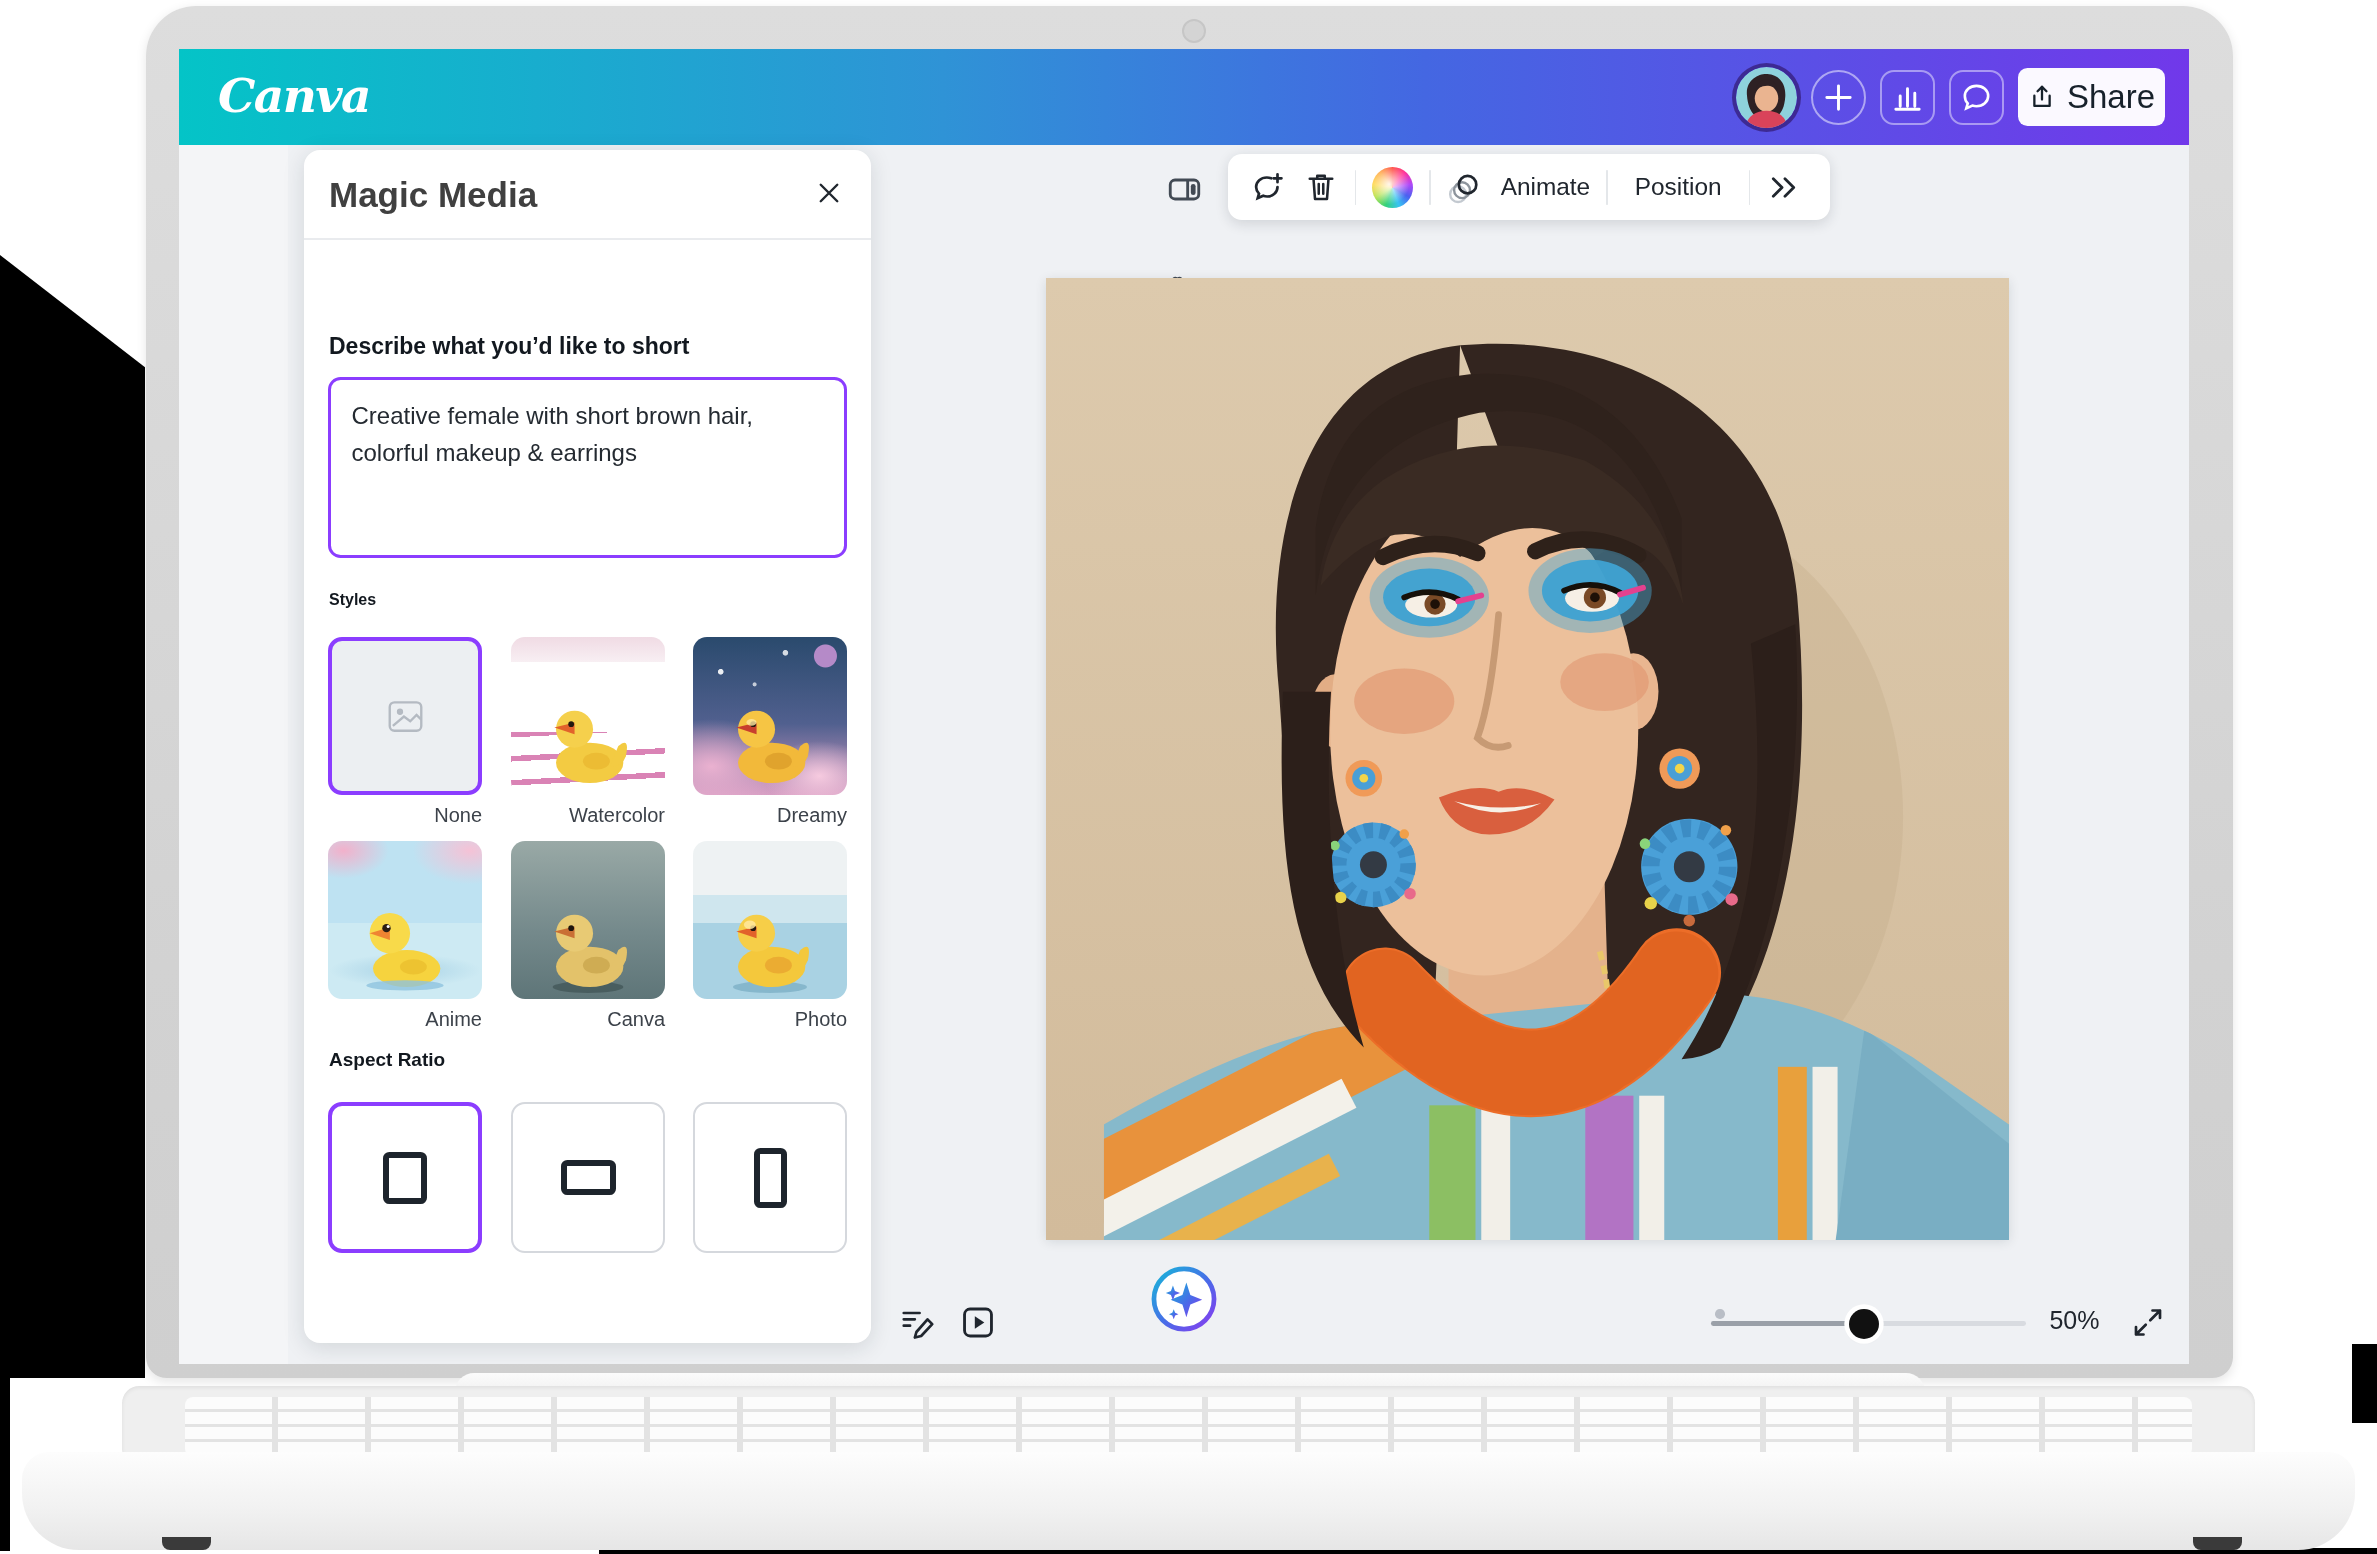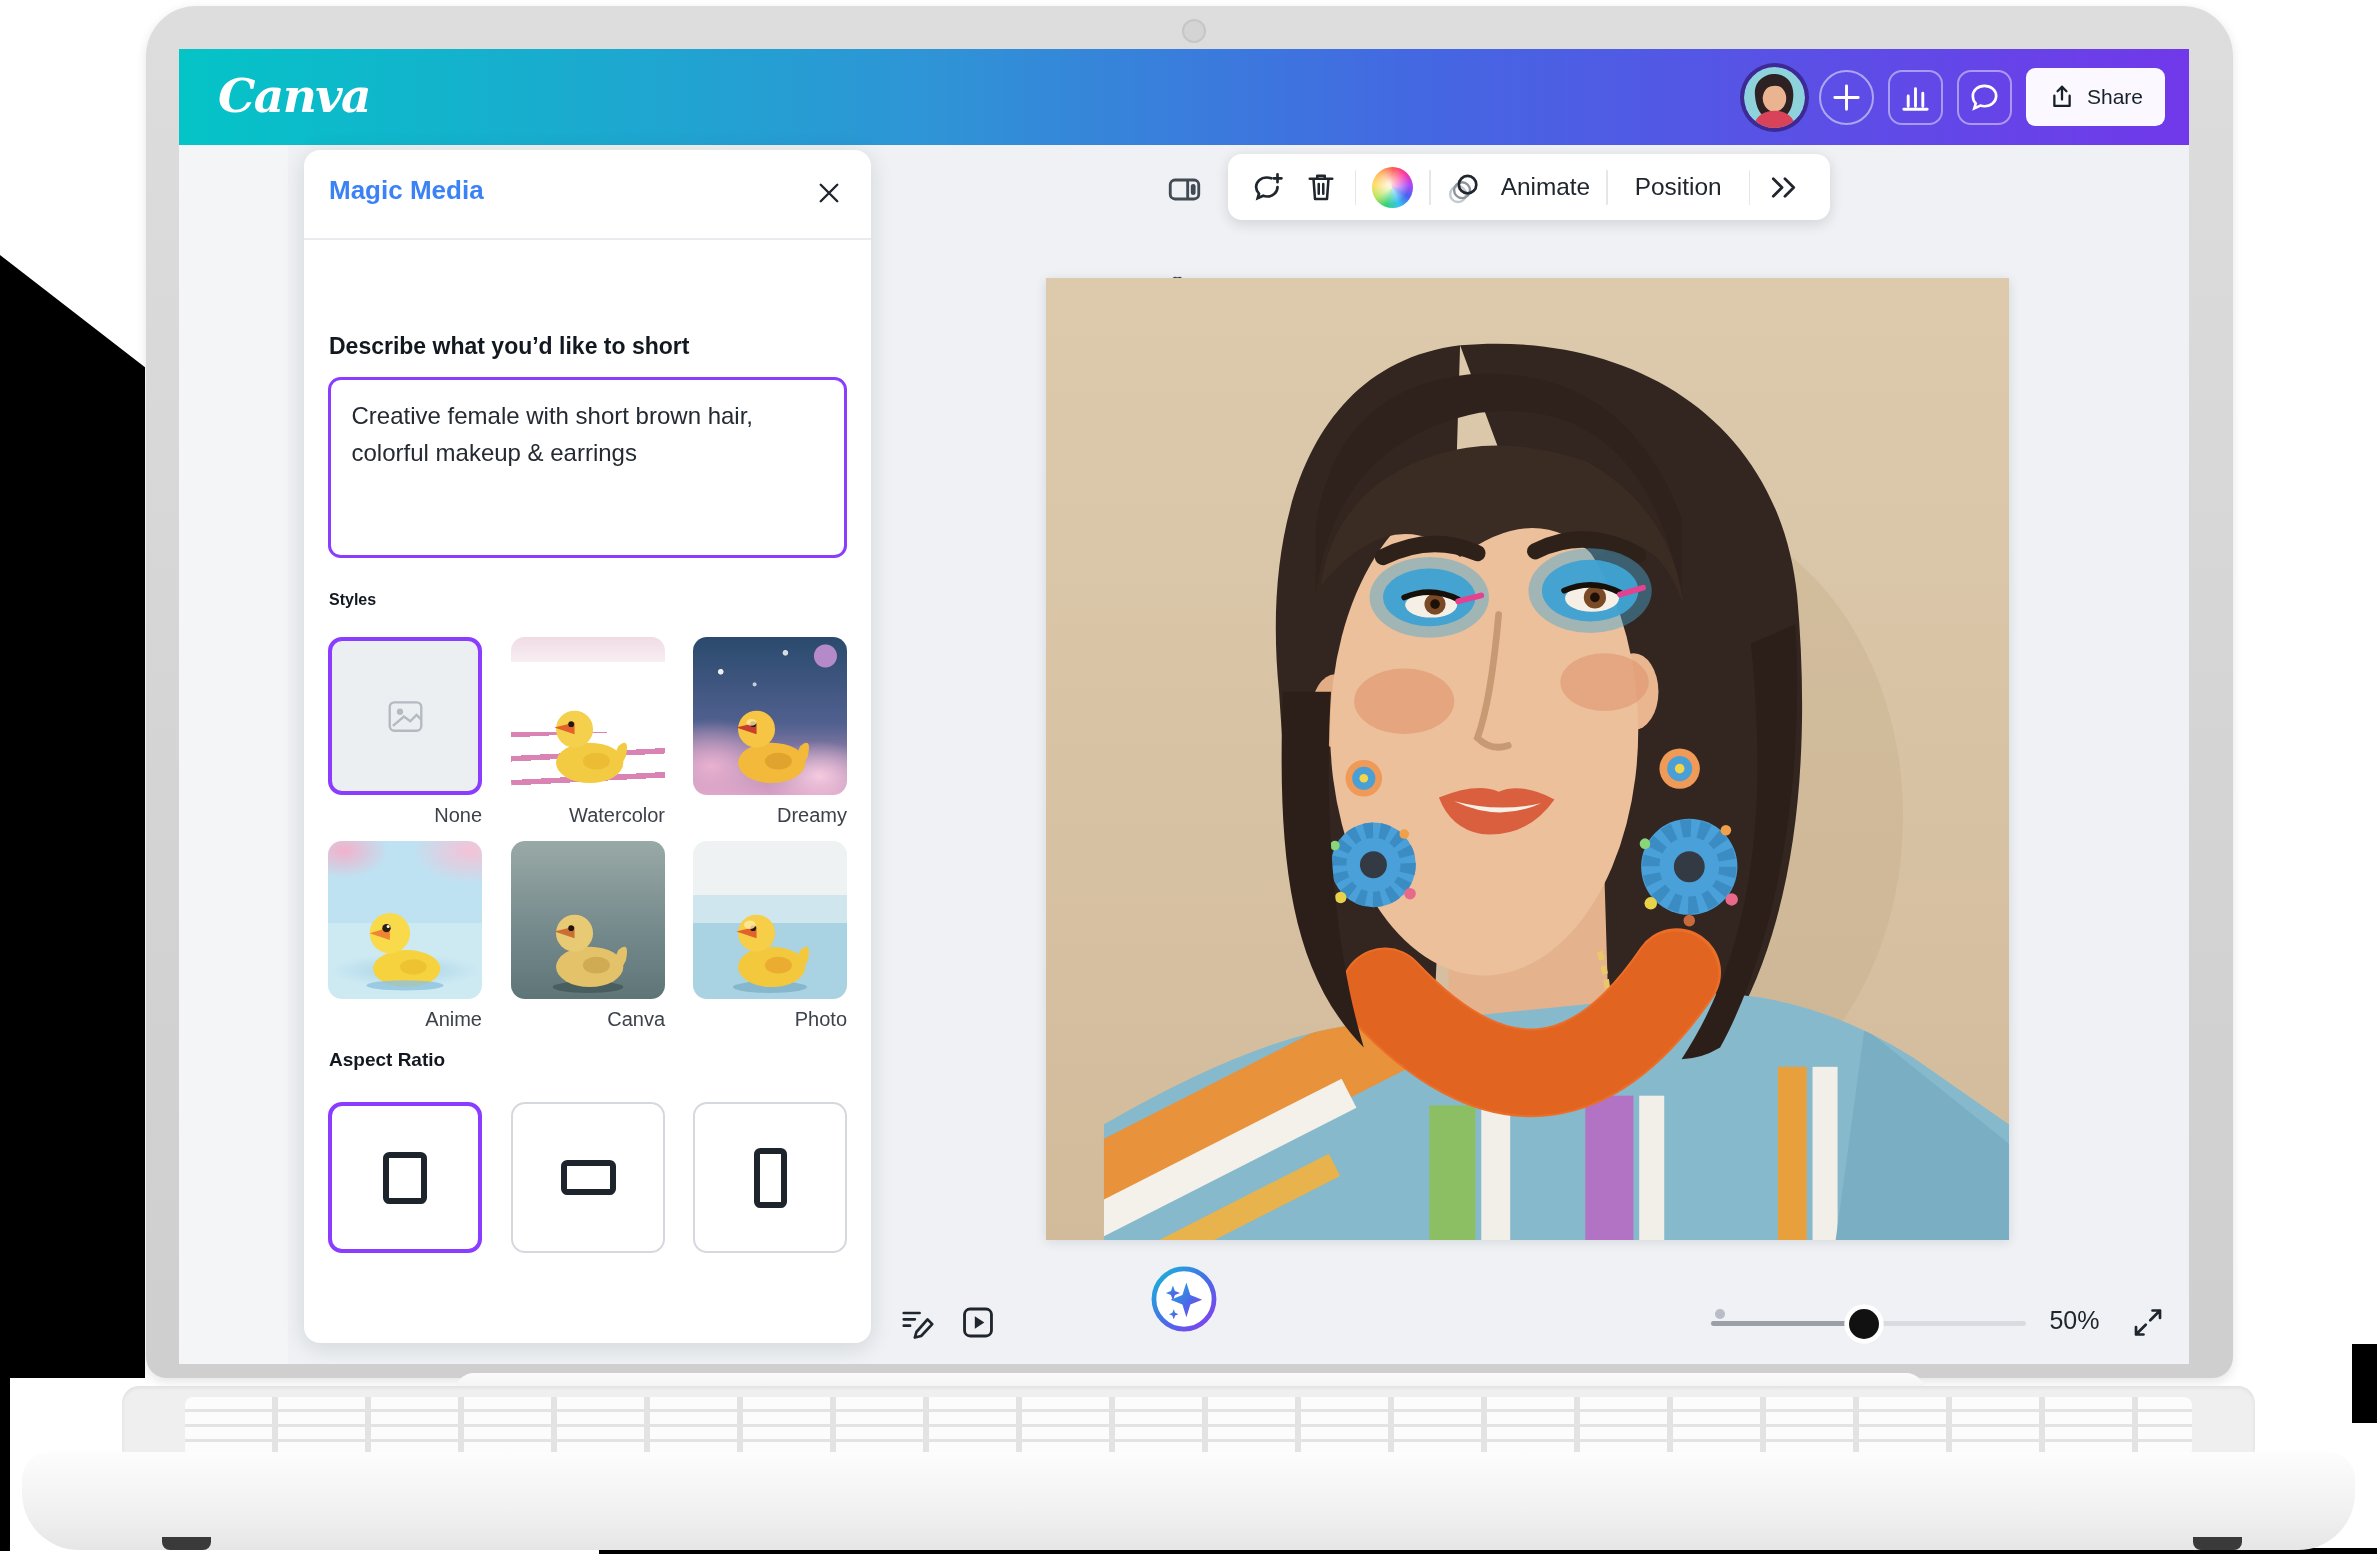--- a/index.html
+++ b/index.html
@@ -42,22 +42,22 @@
     display:flex;align-items:center;}
   .logo{position:absolute;left:39px;top:0;height:96px;line-height:93px;color:#fff;
     font-family:"DejaVu Serif","Liberation Serif",serif;font-style:italic;font-weight:700;
     font-size:47px;letter-spacing:-1.6px;}
   .top-right{position:absolute;right:24px;top:0;height:96px;display:flex;align-items:center;gap:14px;}
   .avatar{width:61px;height:61px;border-radius:50%;overflow:hidden;box-shadow:0 0 0 4px rgba(40,10,80,.55);}
   .circle-btn{width:55px;height:55px;border-radius:50%;border:2.4px solid rgba(255,255,255,.5);
     display:flex;align-items:center;justify-content:center;color:#fff;}
   .square-btn{width:55px;height:55px;border-radius:14px;border:2.4px solid rgba(255,255,255,.45);
     display:flex;align-items:center;justify-content:center;color:#fff;}
-  .share-btn{height:58px;padding:0 22px;border-radius:9.5px;background:#fbf9ff;color:#17212b;
-    display:flex;align-items:center;gap:11px;font-size:21px;font-weight:500;}
+  .share-btn{height:58px;padding:0 10px;border-radius:9.5px;background:#fbf9ff;color:#17212b;
+    display:flex;align-items:center;gap:11px;font-size:33px;font-weight:500;}
 
   
   .sidebar{position:absolute;left:0;top:96px;width:109px;height:1219px;background:#f4f5f7;}
   .side-icon{position:absolute;left:50%;transform:translate(-50%,-50%);width:41px;height:41px;
     display:flex;align-items:center;justify-content:center;color:#424a54;}
   .side-divider{position:absolute;left:50%;transform:translateX(-50%);top:932px;width:33px;height:4.7px;
     border-radius:2.4px;background:#d2d6db;}
   .magic-app{position:absolute;left:50%;transform:translate(-50%,-50%);top:1017px;width:74px;height:74px;
     border-radius:17.3px;background:#fff;box-shadow:0 3.2px 11px rgba(30,40,60,.18);
     display:flex;align-items:center;justify-content:center;}
@@ -82,21 +82,21 @@
   .zoom-dot{position:absolute;left:1536px;top:1260px;width:9.5px;height:9.5px;border-radius:50%;background:#b9bec6;}
   .zoom-track{position:absolute;left:1532px;top:1272px;width:315px;height:4.7px;border-radius:2.4px;background:#d8dbe0;}
   .zoom-fill{position:absolute;left:0;top:0;height:4.7px;width:152px;border-radius:2.4px;background:#9aa0a8;}
   .zoom-thumb{position:absolute;left:1670px;top:1260px;width:30px;height:30px;border-radius:50%;background:#111;
     box-shadow:0 0 0 4.7px #fff,0 1.6px 4.7px rgba(0,0,0,.25);}
   .zoom-pct{position:absolute;left:1852px;top:1257px;width:87px;text-align:center;font-size:25px;color:#20262e;}
 
   
   .panel{position:absolute;left:125px;top:101px;width:567px;height:1193px;background:#fff;border-radius:16px;
     box-shadow:0 4.7px 22px rgba(25,35,50,.13);}
-  .panel-title{position:absolute;left:25px;top:25px;font-size:26px;font-weight:700;color:#3b82f6;}
+  .panel-title{position:absolute;left:25px;top:25px;font-size:35px;font-weight:700;color:#404040;}
   .panel-close{position:absolute;right:20.5px;top:20.5px;width:44px;height:44px;display:flex;align-items:center;
     justify-content:center;color:#20262e;}
   .panel-hdiv{position:absolute;left:0;top:88px;width:100%;height:1.6px;background:#e9ebee;}
   .tabs{position:absolute;left:0;top:90px;width:100%;height:65px;display:flex;}
   .tab{flex:1;display:flex;align-items:center;justify-content:center;font-size:24px;color:#3f464e;position:relative;}
   .tab.active{color:#141b22;font-weight:600;}
   .tab-underline{position:absolute;left:50%;transform:translateX(-50%);bottom:1.6px;width:104px;height:4.7px;
     border-radius:2.4px;background:#8b3dff;}
   .describe{position:absolute;left:25px;top:183px;font-size:23px;font-weight:700;color:#12181f;}
   .prompt{position:absolute;left:24px;top:227px;width:519px;height:181px;border:3.2px solid #8b3dff;border-radius:12.6px;

